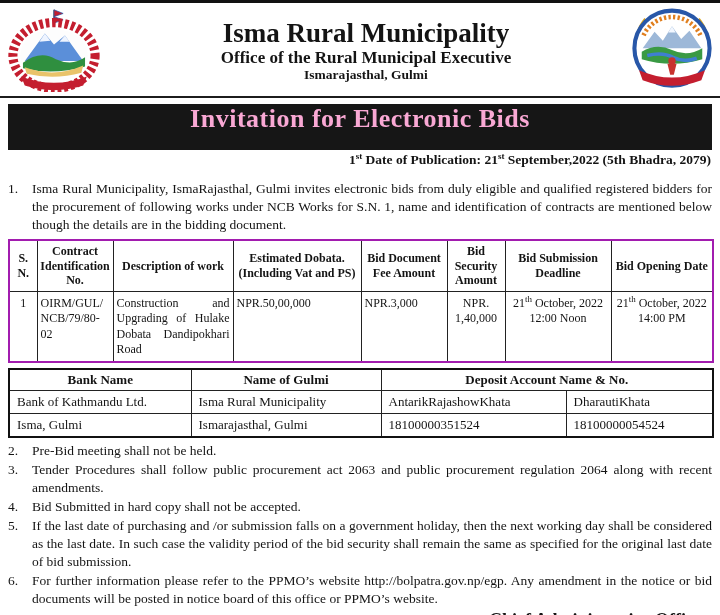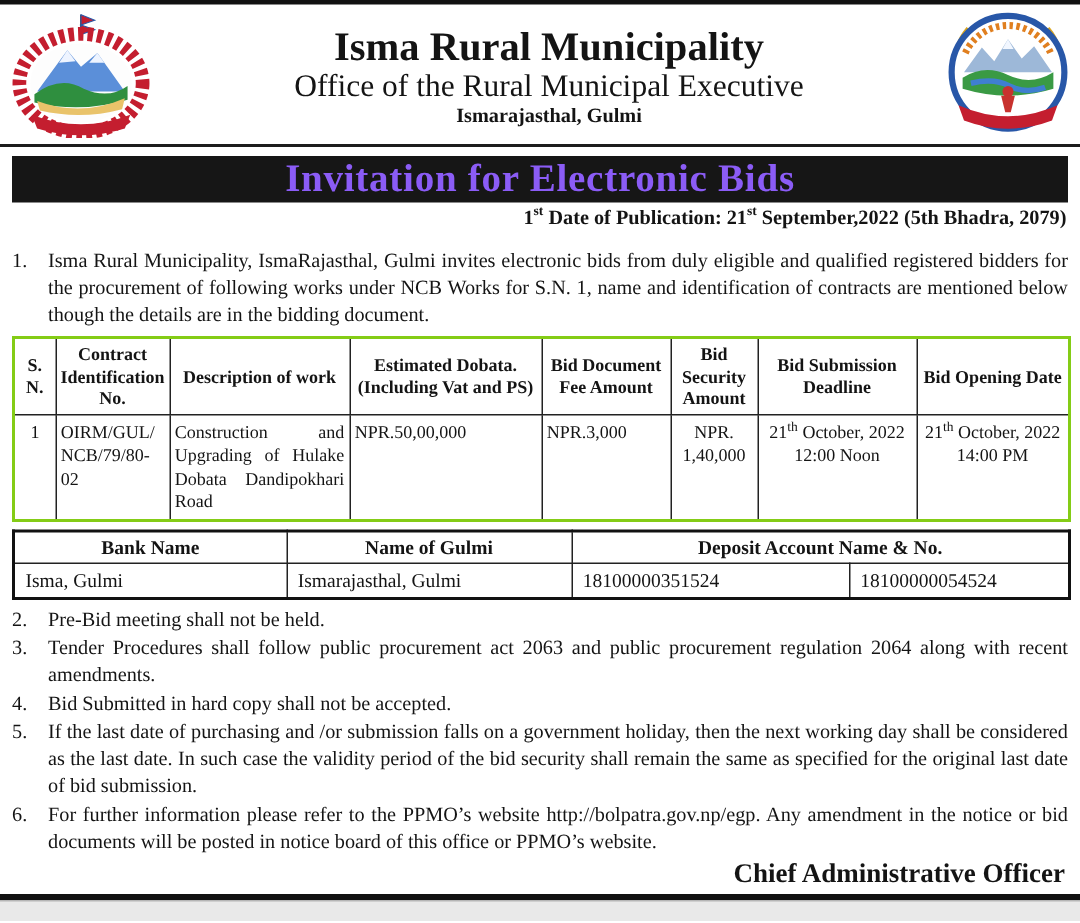--- a/index.html
+++ b/index.html
@@ -4,33 +4,33 @@
 <style>
   * { margin:0; padding:0; box-sizing:border-box; }
   html,body { width:720px; height:615px; }
   body { font-family:"Liberation Serif", serif; background:#ffffff; color:#141414; overflow:hidden; }
   .page { width:720px; height:615px; background:#ffffff; overflow:hidden; }
   .top-rule { height:3px; background:#111; }
   .header { display:flex; align-items:center; padding:3px 6px 2px 6px; }
   .logo { flex:none; }
   .header-text { flex:1; text-align:center; line-height:1.12; }
   .h1 { font-size:27px; font-weight:bold; }
-  .h2 { font-size:21px; font-weight:normal; }
+  .h2 { font-size:17px; font-weight:bold; }
   .h3 { font-size:13.5px; font-weight:bold; }
   .header-rule { height:2px; background:#1c1c1c; }
-  .banner { margin:6px 8px 0 8px; background:#161616; color:#8b5cf6; text-align:center;
-            font-size:26px; font-weight:bold; height:31px; line-height:30px; letter-spacing:0.5px; }
+  .banner { margin:6px 8px 0 8px; background:#161616; color:#f9a8d4; text-align:center;
+            font-size:26px; font-weight:bold; height:46px; line-height:30px; letter-spacing:0.5px; }
   .pub-line { margin:2px 9px 12px 8px; text-align:right; font-weight:bold; font-size:13.5px; }
   sup { font-size:9px; vertical-align:super; line-height:0; }
   .item { display:flex; margin:1px 8px 0 8px; font-size:13.5px; line-height:18px; }
   .item-num { width:24px; flex:none; }
   .item-text { flex:1; text-align:justify; }
   table { border-collapse:collapse; margin:5px 8px 0 8px; width:704px; table-layout:fixed; }
   th, td { border:1px solid #222; }
-  .bid-table { border:2px solid #84cc16;padding-left:35px; }
+  .bid-table { border:2px solid #a21caf;padding-left:35px; }
   .bid-table th { font-size:12px; font-weight:bold; text-align:center; vertical-align:middle;
                   padding:3px 2px; line-height:1.22; }
   .bid-table td { font-size:12px; vertical-align:top; padding:4px 3px; line-height:1.28; }
   .td-center { text-align:center; }
   .td-justify { text-align:justify; }
   .bank-table { border:2px solid #111; }
   .bank-table th { font-size:13px; font-weight:bold; text-align:center; padding:2px 5px; }
   .bank-table td { font-size:13px; padding:3px 7px; vertical-align:middle; }
   .conditions { margin-top:4px; }
   .signoff { margin:2px 10px 0 8px; text-align:right; font-weight:bold; font-size:18px; }
@@ -152,20 +152,26 @@
     </colgroup>
     <thead>
       <tr>
         <th>Bank Name</th>
         <th>Name of Gulmi</th>
         <th colspan="2">Deposit Account Name &amp; No.</th>
       </tr>
     </thead>
     <tbody>
       <tr>
+        <td>Bank of Kathmandu Ltd.</td>
+        <td>Isma Rural Municipality</td>
+        <td>AntarikRajashowKhata</td>
+        <td>DharautiKhata</td>
+      </tr>
+      <tr>
         <td>Isma, Gulmi</td>
         <td>Ismarajasthal, Gulmi</td>
         <td>18100000351524</td>
         <td>18100000054524</td>
       </tr>
     </tbody>
   </table>
 
   <div class="conditions">
     <div class="item">

